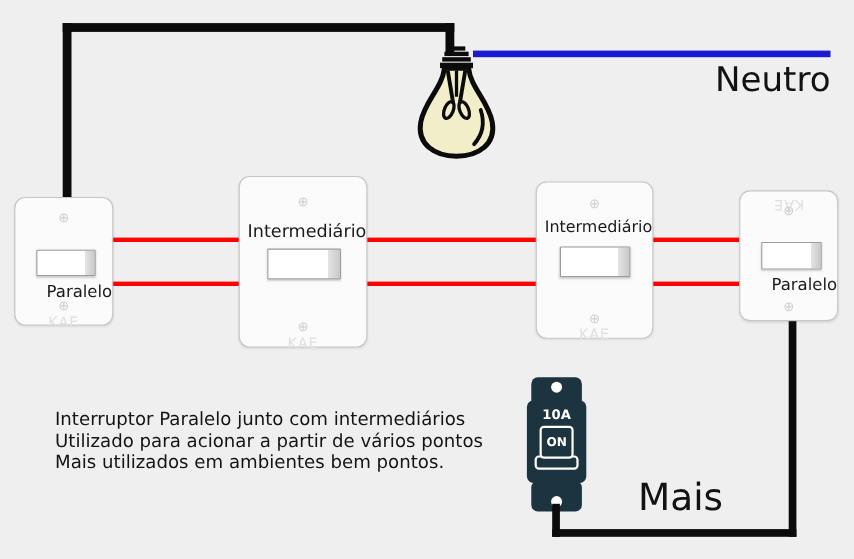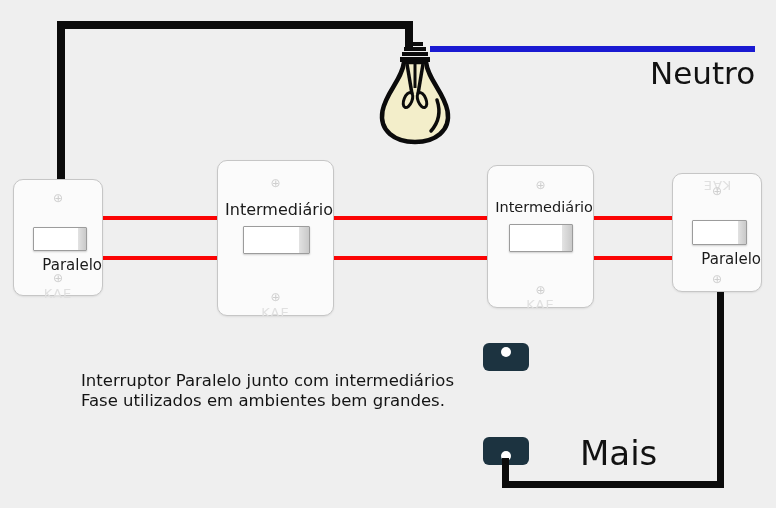--- a/index.html
+++ b/index.html
@@ -44,21 +44,21 @@
                     background:#1c3340; color:#ffffff; font-size:11px; font-weight:bold;
                     text-align:center; line-height:26px; z-index:2; }
   .breaker-base { position:absolute; left:50%; transform:translateX(-50%); top:50px;
                   width:40px; height:13px; border:2px solid #ffffff; border-radius:4px;
                   background:#1c3340; z-index:1; }
 
   .big-label { position:absolute; color:#121212; font-size:31px; }
   #fase-label { font-size:34px; }
 
   #description { position:absolute; left:50px; top:371px; color:#141414;
-                 font-size:16.5px; line-height:19.5px;margin-left:31px; }
+                 font-size:16.5px; line-height:19.5px; }
 </style>
 </head>
 <body>
 
 <div id="stage">
 
   <div class="wire black" style="left:57px; top:21px; width:356px; height:8px;"></div>
   <div class="wire black" style="left:57px; top:21px; width:8px; height:159px;"></div>
   <div class="wire black" style="left:405px; top:21px; width:8px; height:27px;"></div>
 
@@ -118,28 +118,34 @@
     <div class="brand flipped" style="top:4px;">KAE</div>
     <span class="screw" style="top:11px;">⊕</span>
     <div class="rocker" style="left:19px; top:46px; width:55px; height:25px;"></div>
     <div class="plate-label" style="top:76px;">Paralelo</div>
     <span class="screw" style="top:99px;">⊕</span>
   </div>
 
   <div class="breaker-part" style="left:483px; top:343px; width:46px; height:28px;">
     <span class="breaker-hole" style="top:4px;"></span>
   </div>
+  <div class="breaker-part" style="left:479px; top:364px; width:54px; height:75px; z-index:1;">
+    <div class="breaker-rating">10A</div>
+    <div class="breaker-toggle">ON</div>
+    <div class="breaker-base"></div>
+  </div>
   <div class="breaker-part" style="left:483px; top:437px; width:46px; height:28px;">
     <span class="breaker-hole" style="bottom:4px;"></span>
   </div>
 
   <div class="wire black" style="left:502px; top:458px; width:7px; height:30px;"></div>
   <div class="wire black" style="left:502px; top:481px; width:222px; height:7px;"></div>
   <div class="wire black" style="left:717px; top:292px; width:7px; height:196px;"></div>
 
   <div class="big-label" id="fase-label" style="left:580px; top:433px;">Mais</div>
 
   <div id="description">
     <div>Interruptor Paralelo junto com intermediários</div>
-    <div>Fase utilizados em ambientes bem grandes.</div>
+    <div>Utilizado para acionar a partir de vários pontos</div>
+    <div>Mais utilizados em ambientes bem pontos.</div>
   </div>
 
 </div>
 
 </body></html>

